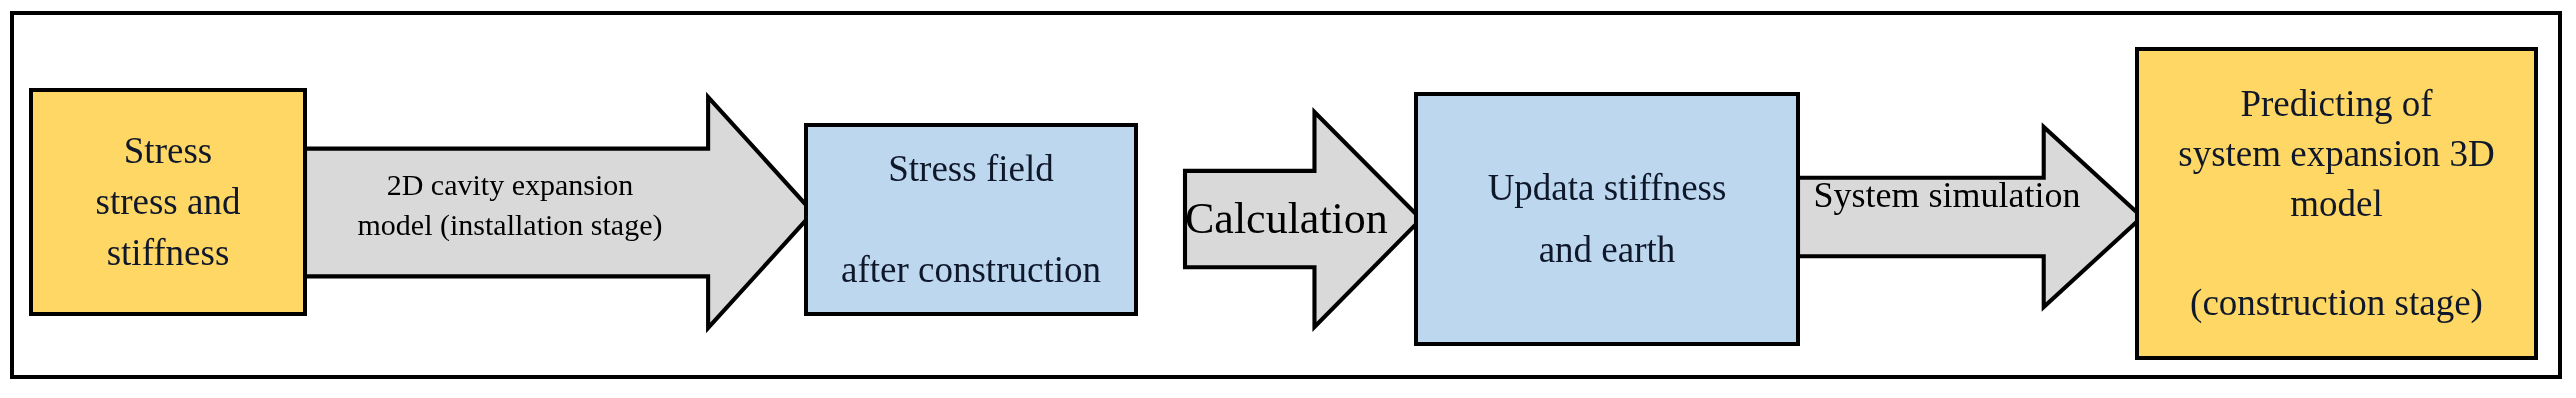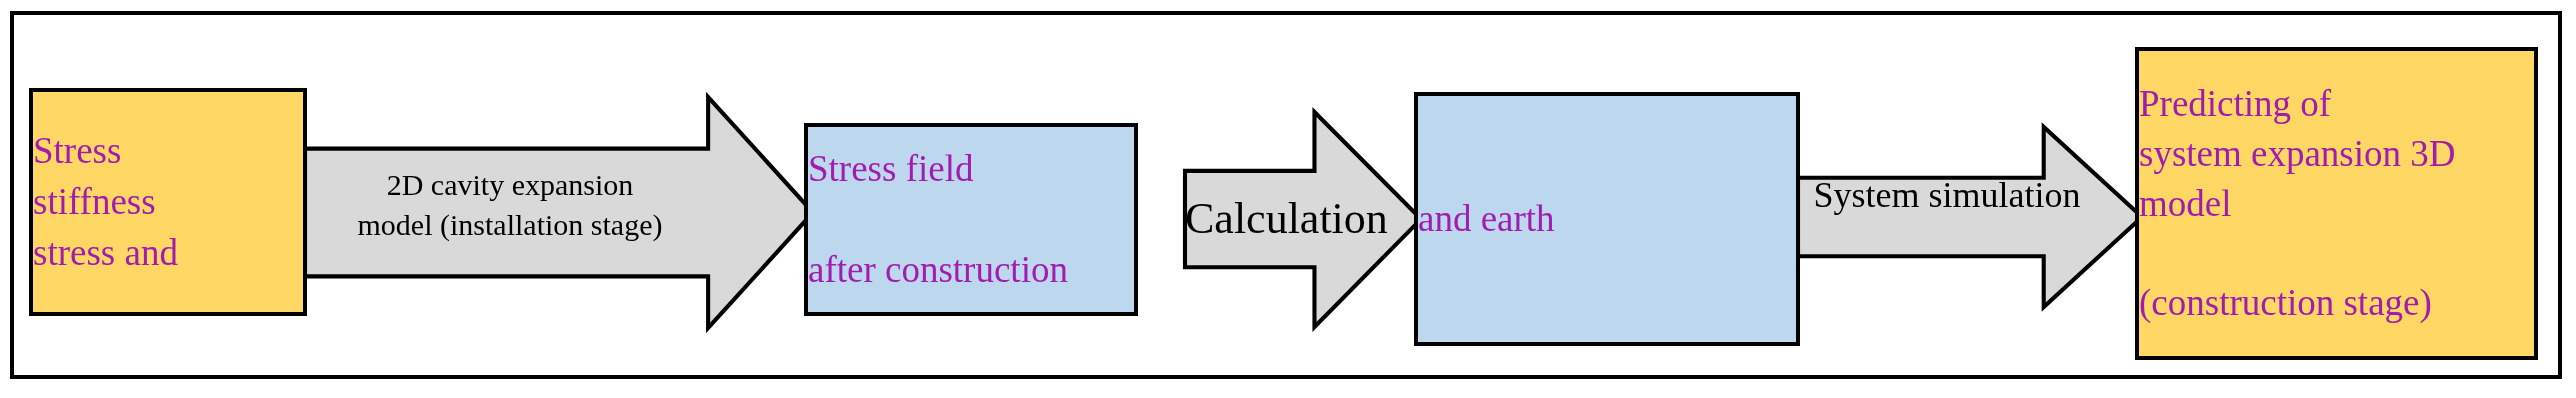--- a/index.html
+++ b/index.html
@@ -29,24 +29,24 @@
     box-sizing: border-box;
     background: transparent;
   }
   
   .proc-box {
     position: absolute;
     box-sizing: border-box;
     border: 4.1px solid #000000;
     display: flex;
     flex-direction: column;
-    align-items: flex-start;
+    align-items: center;
     justify-content: center;
     text-align: center;
-    color: #a21caf;
+    color: #0f172a;
     z-index: 5;
   }
   .proc-box .line {
     display: block;
     white-space: nowrap;
     line-height: 1.08;
   }
   .proc-box .line.spacer {
     visibility: hidden;
   }
@@ -117,22 +117,22 @@
 </style>
 </head>
 <body>
 
 <div id="diagram-root">
 
   <div id="outer-frame"></div>
 
   <div class="proc-box fill-yellow" id="box-initial">
     <span class="line">Stress</span>
+    <span class="line">stress and</span>
     <span class="line">stiffness</span>
-    <span class="line">stress and</span>
   </div>
 
   <div class="arrow-wrap" id="arrow-2d-cavity">
     <svg viewBox="0 0 620 282" preserveAspectRatio="none">
       <polygon points="0,63 492,63 492,0 620,141 492,282 492,219 0,219" fill="#D9D9D9" stroke="#000000" stroke-width="5" stroke-linejoin="miter"></polygon>
     </svg>
     <div class="arrow-label">
       <span class="line">2D cavity expansion</span>
       <span class="line">model (installation stage)</span>
     </div>
@@ -146,20 +146,21 @@
   <div class="arrow-wrap" id="arrow-calculation">
     <svg viewBox="0 0 288 263" preserveAspectRatio="none">
       <polygon points="0,72 158,72 158,0 288,131 158,263 158,190 0,190" fill="#D9D9D9" stroke="#000000" stroke-width="5" stroke-linejoin="miter"></polygon>
     </svg>
     <div class="arrow-label">
       <span class="line">Calculation</span>
     </div>
   </div>
 
   <div class="proc-box fill-blue" id="box-updata">
+    <span class="line">Updata stiffness</span>
     <span class="line">and earth</span>
   </div>
 
   <div class="arrow-wrap" id="arrow-system-sim">
     <svg viewBox="0 0 420 220" preserveAspectRatio="none">
       <polygon points="0,62 300,62 300,0 420,110 300,220 300,158 0,158" fill="#D9D9D9" stroke="#000000" stroke-width="5" stroke-linejoin="miter"></polygon>
     </svg>
     <div class="arrow-label">
       <span class="line">System simulation</span>
     </div>

